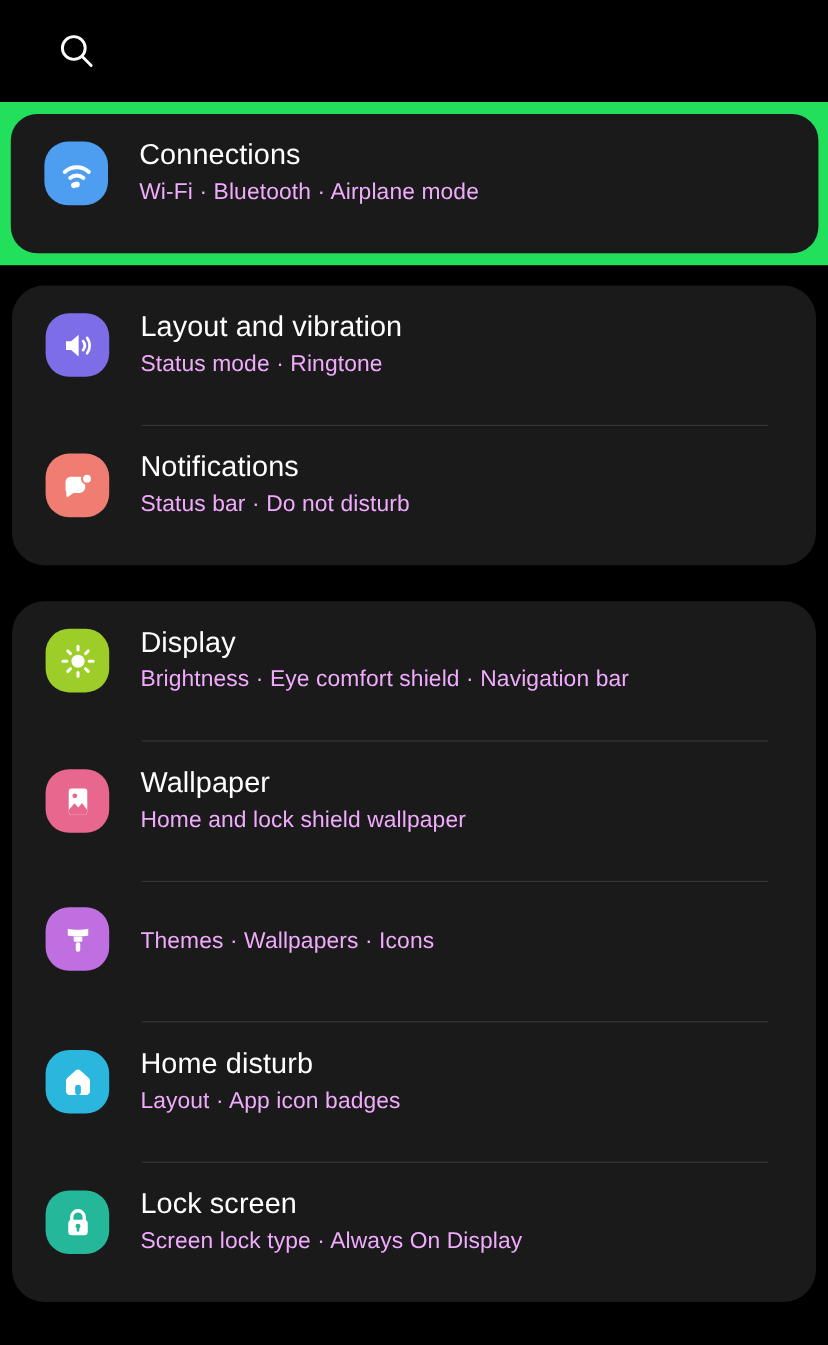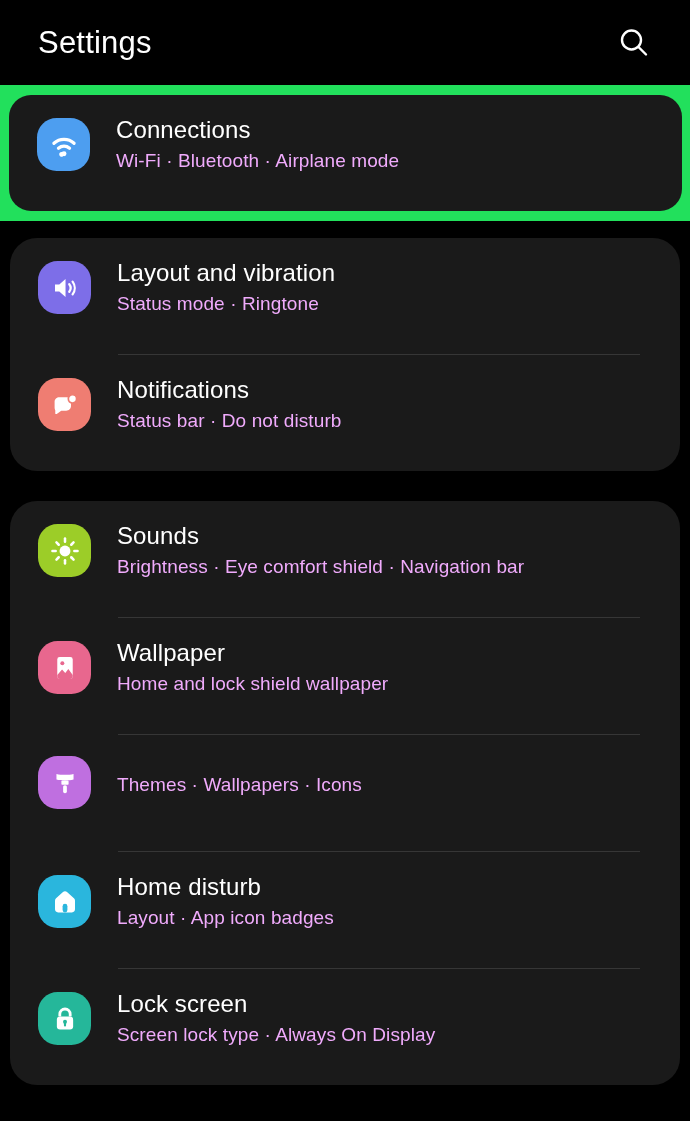--- a/index.html
+++ b/index.html
@@ -109,21 +109,20 @@
     background:#363636;
     margin:0 40px 0 108px;
   }
 </style>
 </head>
 <body>
 
 <div id="screen">
 
   <div class="header">
-    <div class="header-title">Settings</div>
     <div class="search-btn">
       <span>
         <svg width="34" height="34" viewBox="0 0 34 34">
           <circle cx="14.5" cy="14" r="9.5" fill="none" stroke="#ffffff" stroke-width="2.4"></circle>
           <line x1="21.5" y1="21" x2="29" y2="28.5" stroke="#ffffff" stroke-width="2.4" stroke-linecap="round"></line>
         </svg>
       </span>
     </div>
   </div>
 
@@ -212,21 +211,21 @@
                 <line x1="19" y1="12" x2="21.4" y2="12"></line>
                 <line x1="5.6" y1="5.6" x2="7.3" y2="7.3"></line>
                 <line x1="16.7" y1="16.7" x2="18.4" y2="18.4"></line>
                 <line x1="5.6" y1="18.4" x2="7.3" y2="16.7"></line>
                 <line x1="16.7" y1="7.3" x2="18.4" y2="5.6"></line>
               </g>
             </svg>
           </div>
         </div>
         <div class="text-col">
-          <div class="row-title">Sounds</div>
+          <div class="row-title">Display</div>
           <div class="row-sub">Brightness  ·  Eye comfort shield  ·  Navigation bar</div>
         </div>
       </div>
     </div>
 
     <div class="divider"></div>
 
     <div class="row">
       <div class="row-inner">
         <div class="icon-wrap">

